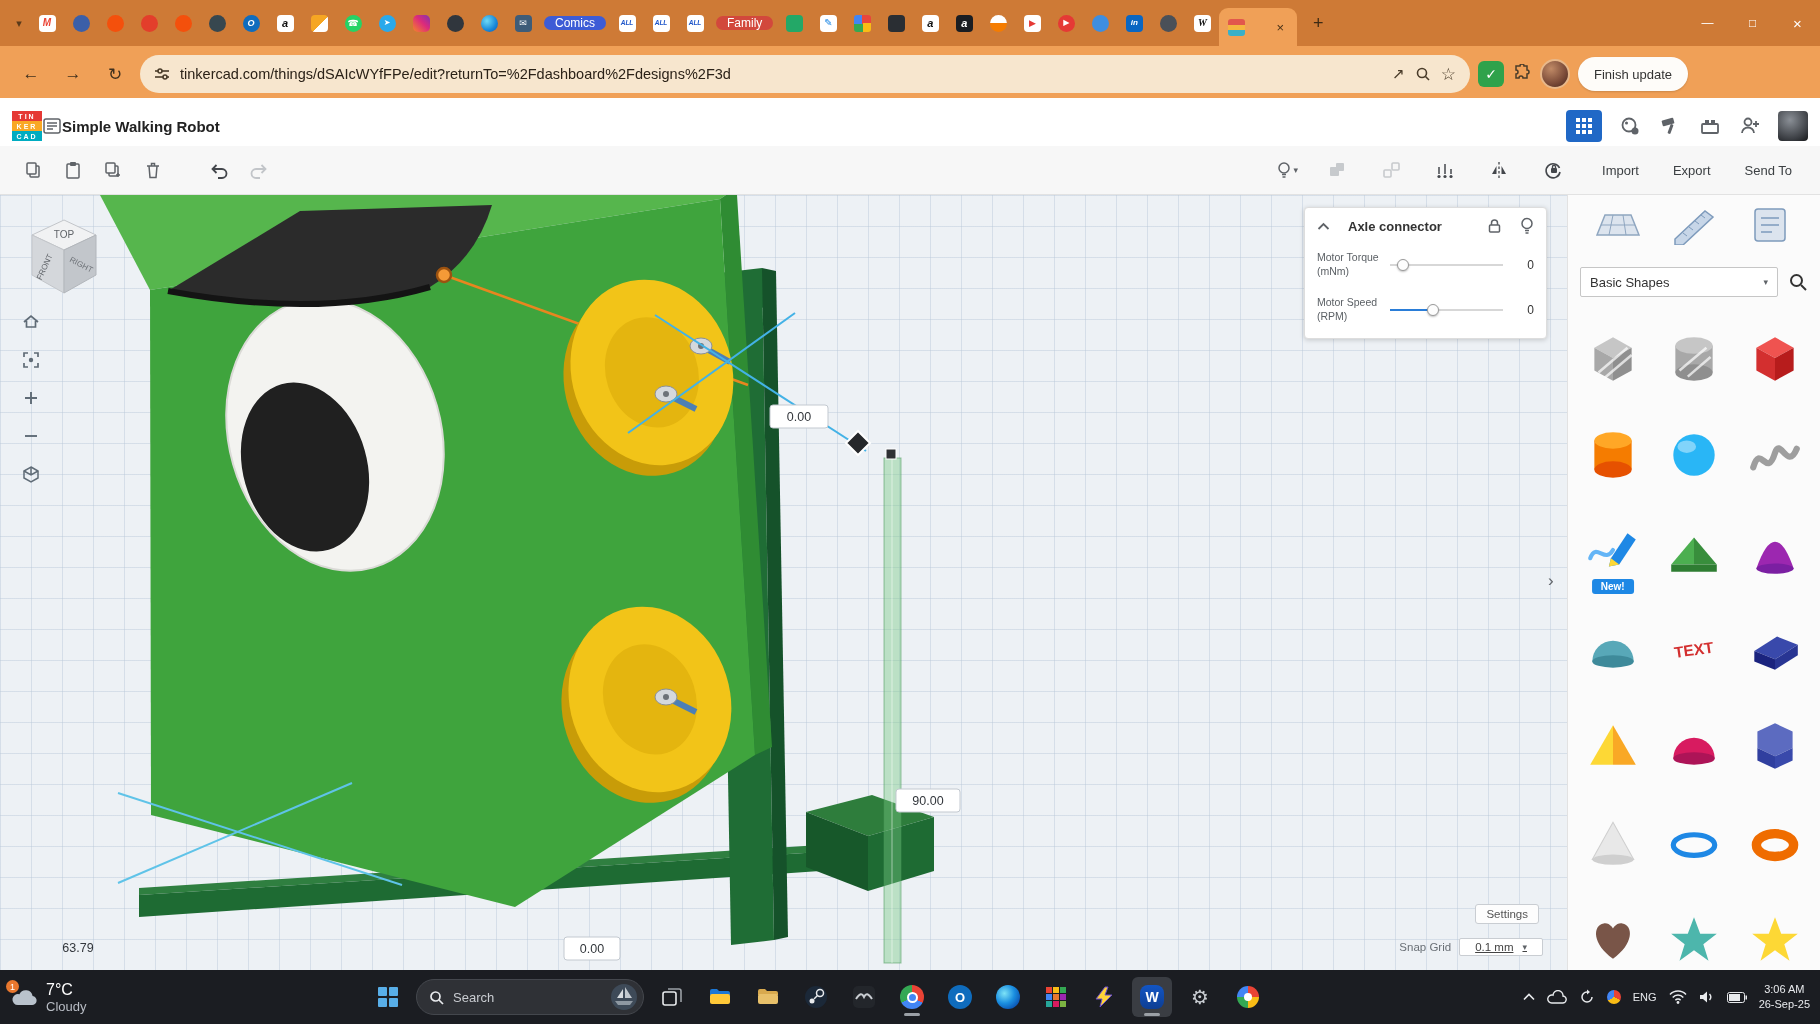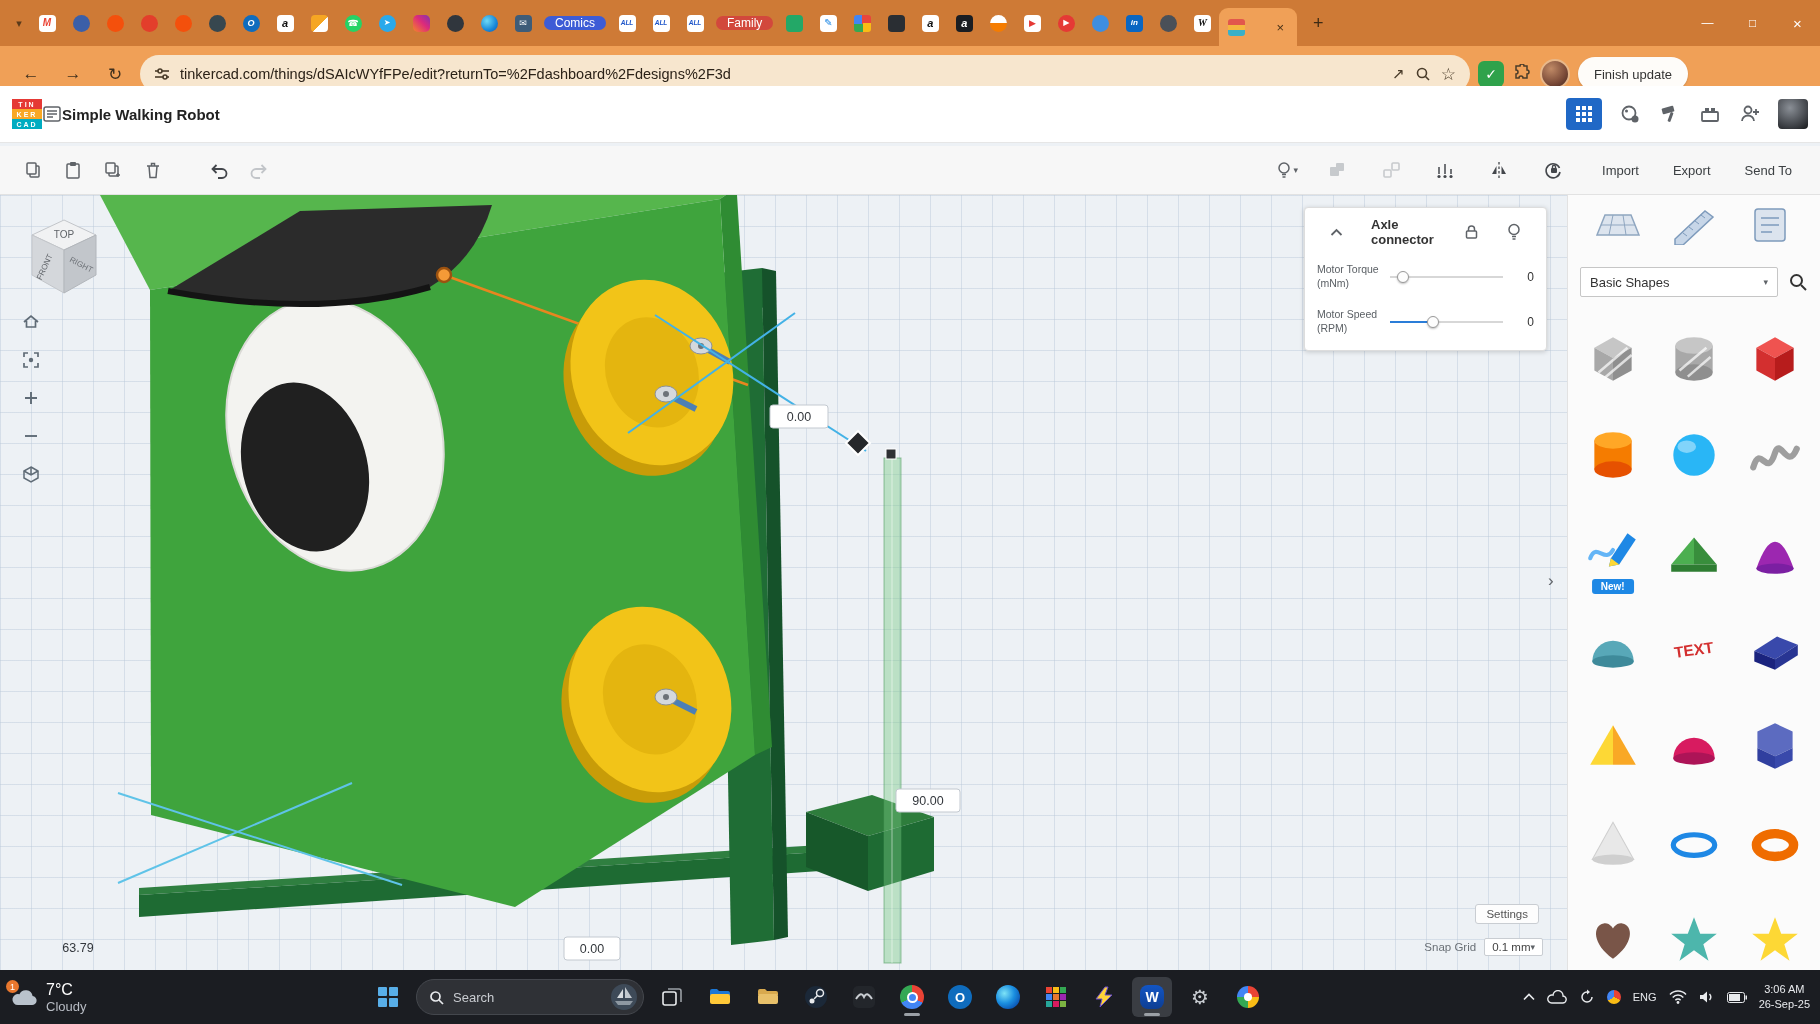--- a/index.html
+++ b/index.html
@@ -23,21 +23,21 @@
   .addrbar { position:absolute; left:0; top:46px; width:1820px; height:56px; background:#F0A057; display:flex; align-items:center; padding:0 14px; gap:8px; }
   .navbtn { width:34px; height:34px; border-radius:50%; display:flex; align-items:center; justify-content:center; color:#40301e; font-size:17px; cursor:pointer; }
   .omnibox { flex:0 0 1330px; height:38px; border-radius:19px; background:#F7E6CE; display:flex; align-items:center; padding:0 14px; gap:10px; }
   .urltext { flex:1; font-size:14.5px; color:#2b2218; white-space:nowrap; overflow:hidden; text-overflow:ellipsis; cursor:text; }
   .obicon { color:#4a3c2a; font-size:15px; cursor:pointer; display:flex; align-items:center; }
   .extcheck { width:26px; height:26px; border-radius:6px; background:#2FA24B; color:#fff; display:flex; align-items:center; justify-content:center; font-size:14px; cursor:pointer; }
   .avatar { width:30px; height:30px; border-radius:50%; background:radial-gradient(circle at 35% 30%,#c08a66,#7a4a38 60%,#41241c); border:2px solid #e8b88a; cursor:pointer; }
   .updatebtn { height:34px; padding:0 16px; border-radius:17px; background:#FEFCF9; color:#333; font-size:13px; display:flex; align-items:center; cursor:pointer; box-shadow:0 1px 2px rgba(0,0,0,.15); }
 
   
-  .tcheader { position:absolute; left:0; top:86px; width:1820px; height:57px; background:#fff; border-bottom:1px solid #E6E6E6; display:flex; align-items:center; padding:0 12px; gap:0; }
+  .tcheader { position:absolute; left:0; top:98px; width:1820px; height:57px; background:#fff; border-bottom:1px solid #E6E6E6; display:flex; align-items:center; padding:0 12px; gap:0; }
   .tclogo { width:30px; height:30px; display:flex; flex-direction:column; cursor:pointer; }
   .tclogo div { flex:1; color:#fff; font-size:7px; font-weight:bold; letter-spacing:2px; display:flex; align-items:center; justify-content:center; }
   .lg1{background:#E53935;} .lg2{background:#F9A825;} .lg3{background:#00ACC1;}
   .doctitle { font-size:15px; font-weight:bold; color:#222; }
   .tcright { margin-left:auto; display:flex; align-items:center; gap:16px; }
   .tcicon { color:#5F6368; display:flex; align-items:center; cursor:pointer; }
   .gridbtn { width:36px; height:32px; background:#2068C6; border-radius:4px; display:flex; align-items:center; justify-content:center; cursor:pointer; }
   .tcavatar { width:30px; height:30px; border-radius:4px; background:radial-gradient(circle at 40% 30%,#8a8f96,#3a3d42 70%,#17181a); cursor:pointer; }
 
   
@@ -53,27 +53,27 @@
     background-color:#EDF1F5;
     background-image:linear-gradient(rgba(185,200,216,.45) 1px,transparent 1px),linear-gradient(90deg,rgba(185,200,216,.45) 1px,transparent 1px);
     background-size:31px 31px; }
   .scene { position:absolute; left:0; top:0; }
   .viewcube { position:absolute; left:22px; top:16px; cursor:pointer; }
   .vnav { position:absolute; left:16px; top:112px; display:flex; flex-direction:column; gap:8px; }
   .vnavbtn { width:30px; height:30px; display:flex; align-items:center; justify-content:center; color:#5F6B76; cursor:pointer; border-radius:4px; }
   .settingsbtn { position:absolute; right:28px; bottom:46px; background:#FDFDFD; border:1px solid #C9CDD2; border-radius:3px; font-size:11.5px; color:#555; padding:3px 10px; cursor:pointer; }
   .snaprow { position:absolute; right:24px; bottom:14px; display:flex; align-items:center; gap:8px; }
   .snaplabel { font-size:11.5px; color:#6a7076; }
-  .snapsel { background:#fff; border:1px solid #C9CDD2; border-radius:2px; font-size:11.5px; color:#444; padding:2px 7px; display:flex; align-items:center; cursor:pointer; }
+  .snapsel { background:#fff; border:1px solid #C9CDD2; border-radius:2px; font-size:11.5px; color:#444; padding:2px 15px; display:flex; gap:9px; align-items:center; cursor:pointer;text-decoration:underline; }
   .collapse { position:absolute; left:1548px; top:571px; color:#5F6368; font-size:17px; cursor:pointer; z-index:6; }
   .dimtext { font-size:12.5px; fill:#33373C; }
 
   
   .inspector { position:absolute; left:1304px; top:207px; width:243px; background:#fff; border:1px solid #DDD; border-radius:4px; box-shadow:0 1px 5px rgba(0,0,0,.18); z-index:10; }
-  .ins-head { display:flex; align-items:center; padding:9px 25px 7px; gap:28px; }
+  .ins-head { display:flex; align-items:center; padding:9px 12px 7px; gap:18px; }
   .ins-title { font-size:13px; font-weight:bold; color:#333; flex:1; }
   .ins-row { display:flex; align-items:center; padding:9px 12px; }
   .ins-label { width:64px; font-size:10.5px; color:#5a5f64; line-height:1.3; }
   .slider { position:relative; flex:1; height:14px; margin:0 9px; cursor:pointer; }
   .track { position:absolute; top:6px; left:0; right:0; height:2px; background:#D7D7D7; }
   .fill { position:absolute; top:6px; left:0; height:2px; background:#2A7DD8; }
   .knob { position:absolute; top:1px; width:12px; height:12px; border-radius:50%; background:#FDFDFD; border:1px solid #9A9A9A; box-shadow:0 1px 2px rgba(0,0,0,.25); }
   .ins-val { width:22px; text-align:right; font-size:12px; color:#333; }
 
   

